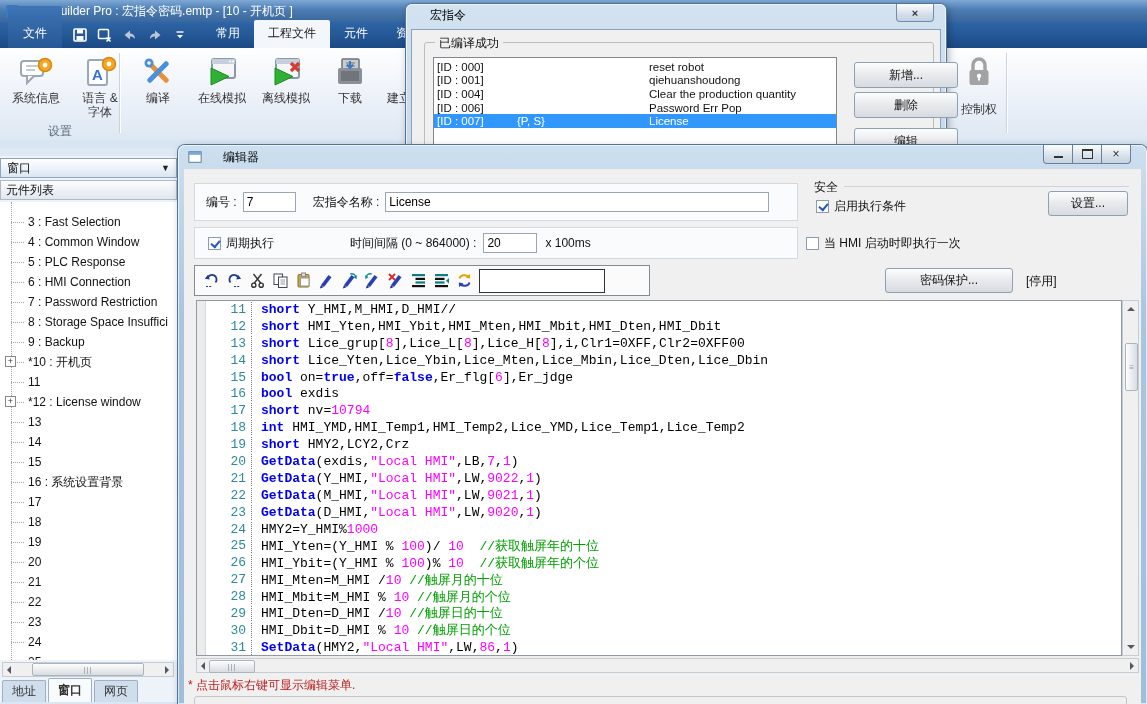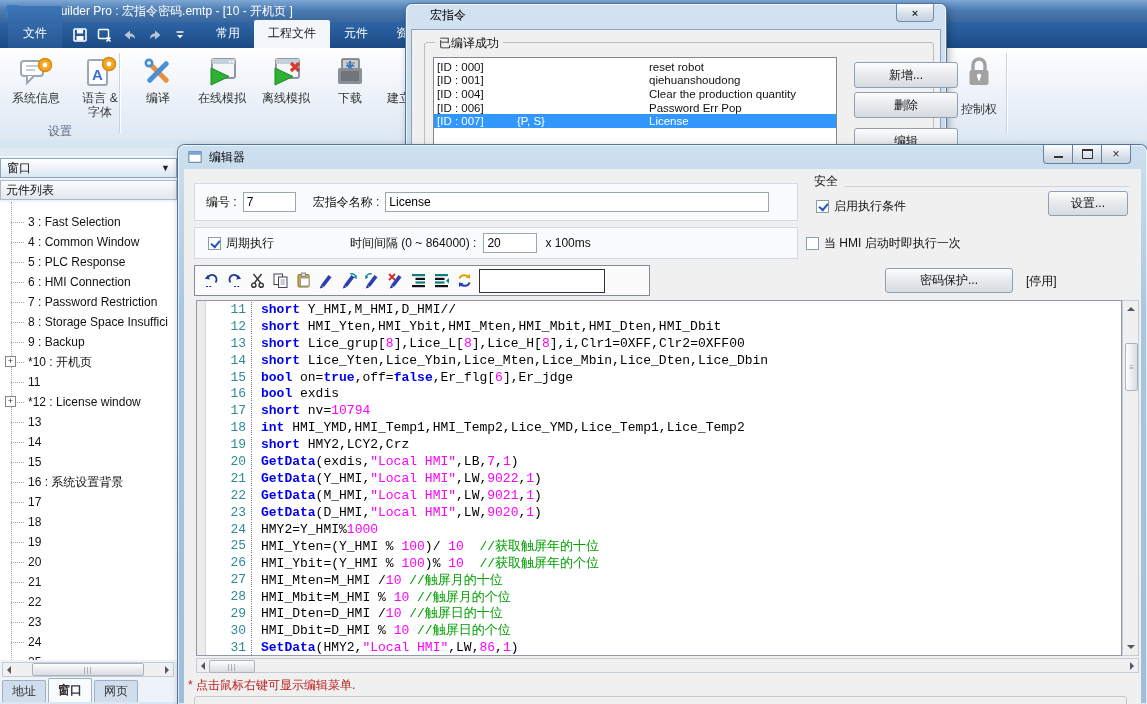--- a/index.html
+++ b/index.html
@@ -80,37 +80,37 @@
   .mrow .mid{flex:0 0 80px;padding-left:3px;}
   .mrow .mparams{flex:0 0 132px;}
   .mrow.selected{background:#3297fd;color:#fff;}
   .btn7{background:linear-gradient(#fdfdfd,#e9ebee 45%,#d7dbe0);border:1px solid #8da0b5;border-radius:3px;
         display:flex;align-items:center;justify-content:center;color:#111;box-sizing:border-box;}
   .mbtn{position:absolute;left:442px;width:104px;height:26px;}
 
   
   .editor{left:178px;top:145px;width:969px;height:559px;border-radius:7px 7px 0 0;
           background:linear-gradient(#cde0ef,#a9c6e0 30%,#9fbeda);}
-  .ed-tb{position:absolute;left:0;top:0;right:0;height:24px;display:flex;align-items:center;gap:7px;padding-left:10px;color:#000;}
+  .ed-tb{position:absolute;left:0;top:0;right:0;height:24px;display:flex;align-items:center;gap:21px;padding-left:10px;color:#000;}
   .ed-tb .ticon{width:14px;height:14px;}
   .winbtns{position:absolute;top:0;right:16px;display:flex;}
   .wbtn{width:30px;height:19px;box-sizing:border-box;margin-left:-1px;
         background:linear-gradient(#fdfdfe,#d8e1ea 60%,#c6d3e0);border:1px solid #68829e;border-top:none;
         display:flex;align-items:center;justify-content:center;color:#333;}
   .wbtn:first-child{border-radius:0 0 0 4px;}
   .wbtn:last-child{border-radius:0 0 4px 0;}
   .glyph-min{width:9px;height:0;border-bottom:2px solid #333;margin-top:6px;}
   .glyph-max{width:9px;height:7px;border:1px solid #333;border-top:2px solid #333;}
   .ed-body{position:absolute;left:6px;right:6px;top:24px;bottom:0;background:#f0f0f0;overflow:hidden;}
   .panel{background:#fafbfc;border:1px solid #d2d9e1;box-sizing:border-box;position:absolute;}
   .fields-panel{left:10px;top:14px;width:604px;height:38px;display:flex;align-items:center;}
   .row2-panel{left:10px;top:58px;width:604px;height:32px;display:flex;align-items:center;}
   .tbx{border:1px solid #9aa6b2;background:#fff;height:20px;box-sizing:border-box;font-size:12px;
        font-family:"Liberation Sans",sans-serif;padding:0 3px;}
-  .sec-label{position:absolute;left:630px;top:4px;}
+  .sec-label{position:absolute;left:630px;top:10px;}
   .sec-rule{position:absolute;left:660px;right:12px;top:17px;border-top:1px solid #cdd3da;}
   .chkrow{display:flex;align-items:center;gap:5px;}
   .chk{width:13px;height:13px;box-sizing:border-box;background:#fff;border:1px solid #8a9cae;position:relative;flex:0 0 13px;}
   .chk.on::after{content:'';position:absolute;left:2px;top:2px;width:7px;height:4px;
                  border-left:2px solid #2456c6;border-bottom:2px solid #2456c6;transform:rotate(-50deg);}
   .toolbar{position:absolute;left:10px;top:96px;width:456px;height:31px;box-sizing:border-box;
            background:#fbfbfb;border:1px solid #838b97;display:flex;align-items:center;gap:6px;padding-left:8px;}
   .tico{width:17px;height:17px;display:inline-flex;}
   .search-box{width:126px;height:24px;border:1px solid #333;}
   .pwd-btn{position:absolute;left:701px;top:99px;width:128px;height:25px;}

